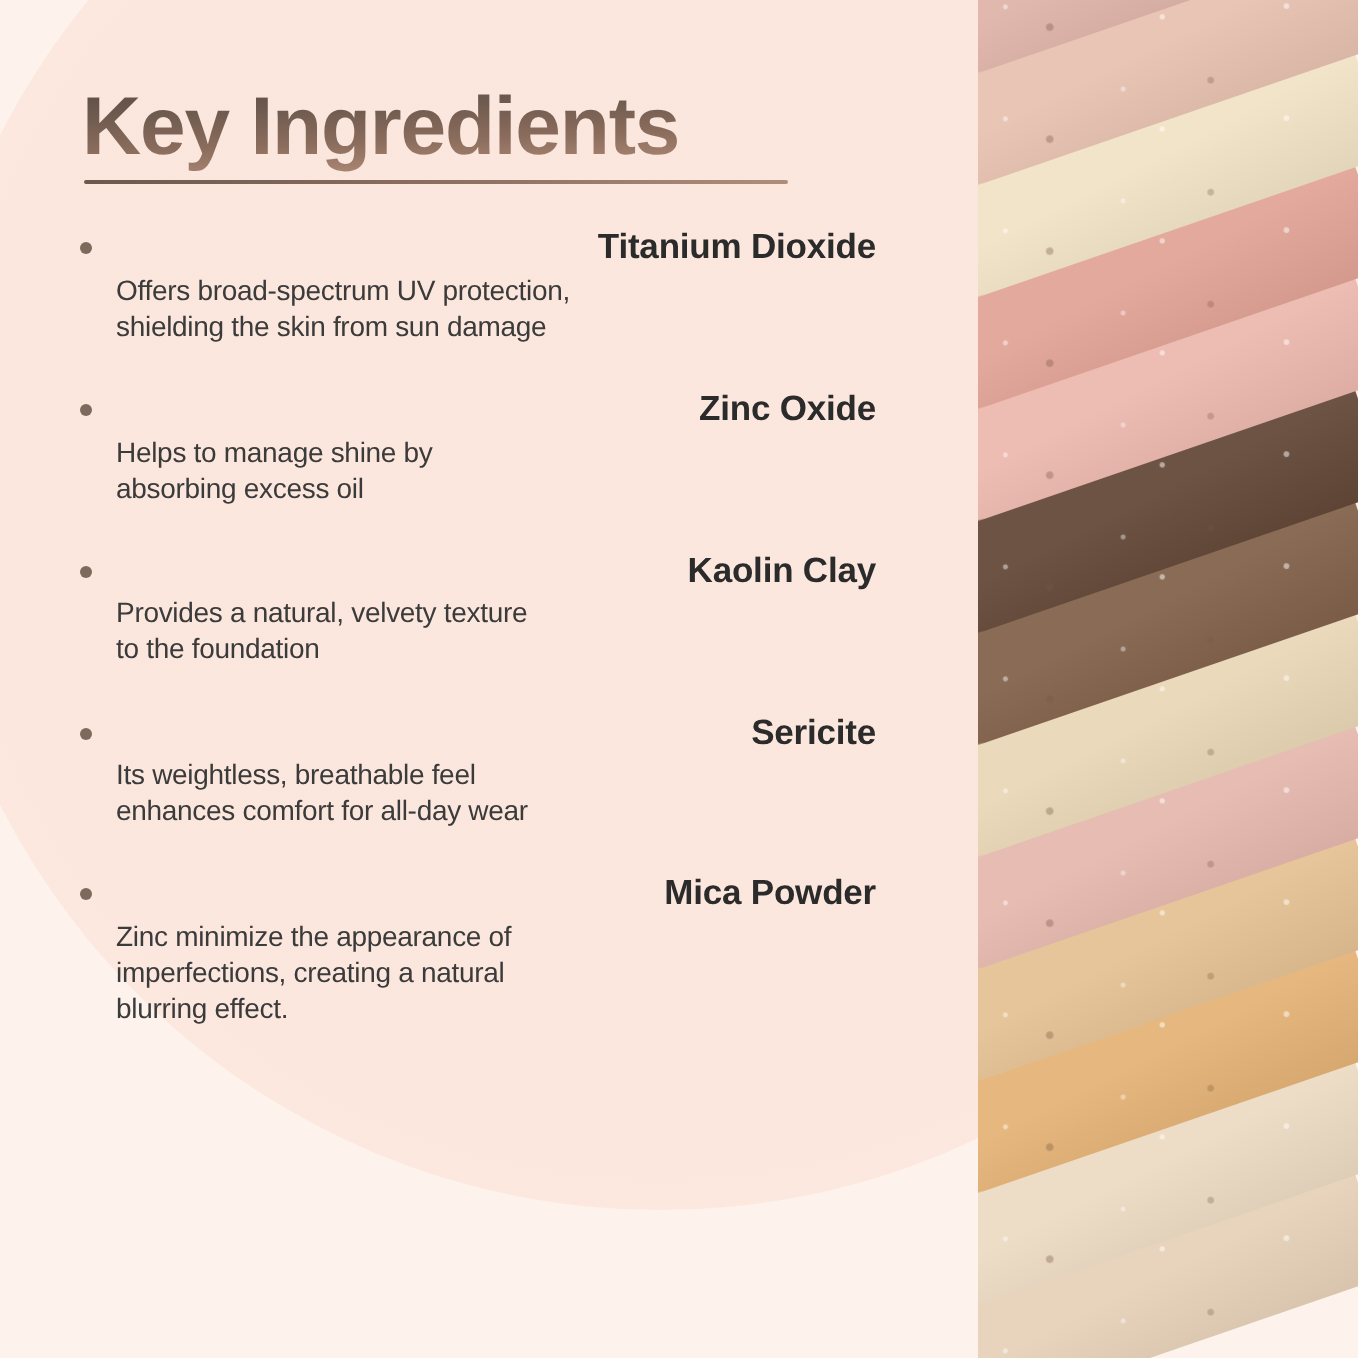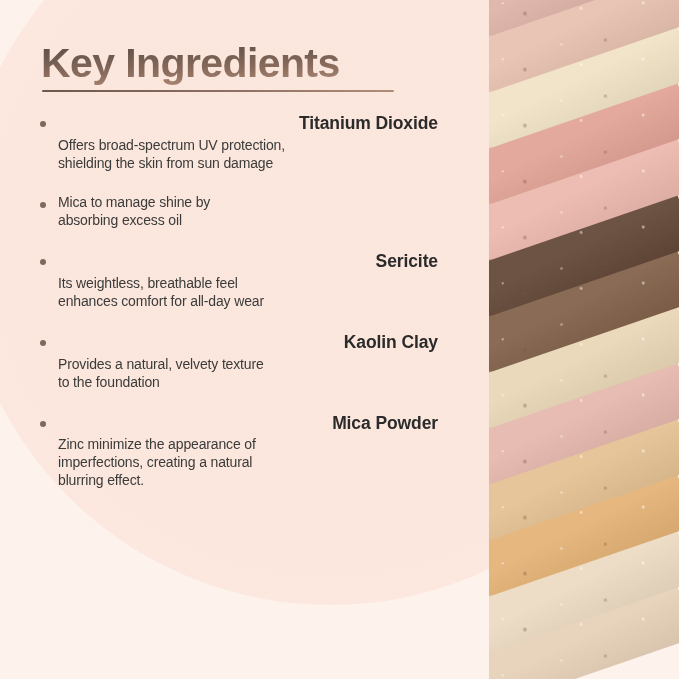--- a/index.html
+++ b/index.html
@@ -216,36 +216,37 @@
 
       <li class="ingredient-item">
         <span class="bullet-dot"></span>
         <span class="ingredient-name">Titanium Dioxide</span>
         <span class="ingredient-desc">Offers broad-spectrum UV protection,
 shielding the skin from sun damage</span>
       </li>
 
       <li class="ingredient-item">
         <span class="bullet-dot"></span>
-        <span class="ingredient-desc">Mica to manage shine by
+        <span class="ingredient-name">Zinc Oxide</span>
+        <span class="ingredient-desc">Helps to manage shine by
 absorbing excess oil</span>
+      </li>
+
+      <li class="ingredient-item">
+        <span class="bullet-dot"></span>
+        <span class="ingredient-name">Kaolin Clay</span>
+        <span class="ingredient-desc">Provides a natural, velvety texture
+to the foundation</span>
       </li>
 
       <li class="ingredient-item">
         <span class="bullet-dot"></span>
         <span class="ingredient-name">Sericite</span>
         <span class="ingredient-desc">Its weightless, breathable feel
 enhances comfort for all-day wear</span>
-      </li>
-
-      <li class="ingredient-item">
-        <span class="bullet-dot"></span>
-        <span class="ingredient-name">Kaolin Clay</span>
-        <span class="ingredient-desc">Provides a natural, velvety texture
-to the foundation</span>
       </li>
 
       <li class="ingredient-item">
         <span class="bullet-dot"></span>
         <span class="ingredient-name">Mica Powder</span>
         <span class="ingredient-desc">Zinc minimize the appearance of
 imperfections, creating a natural
 blurring effect.</span>
       </li>
 

